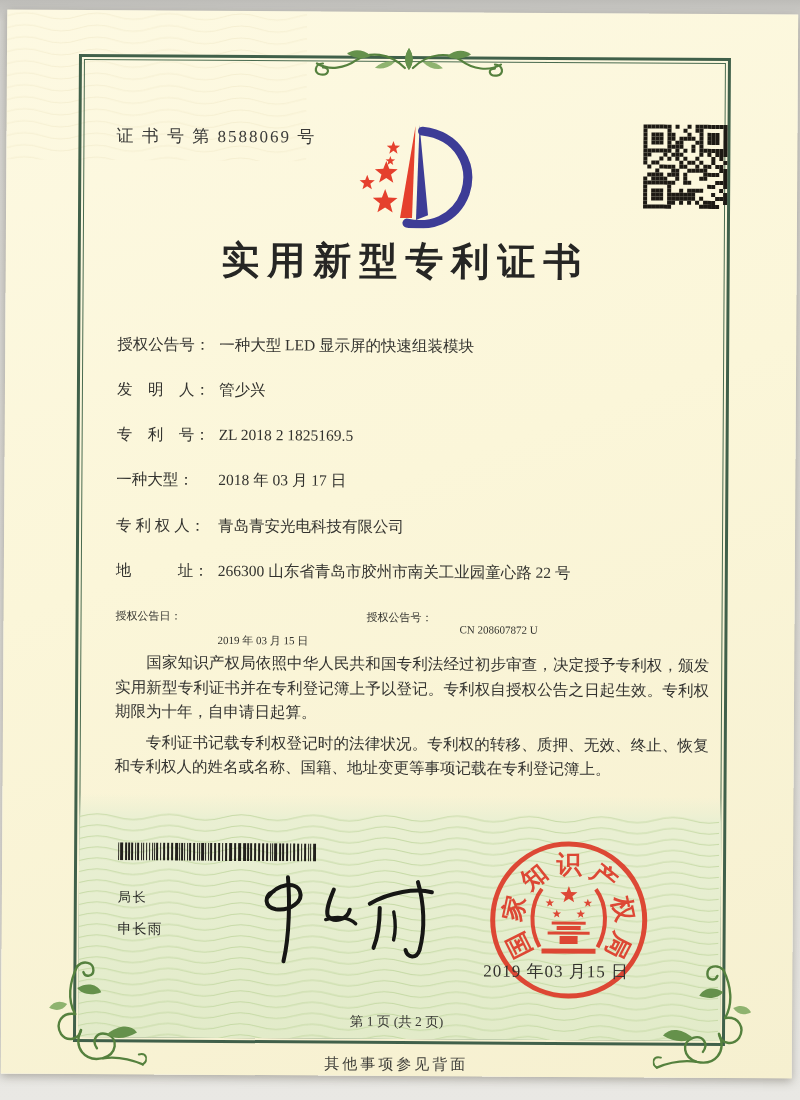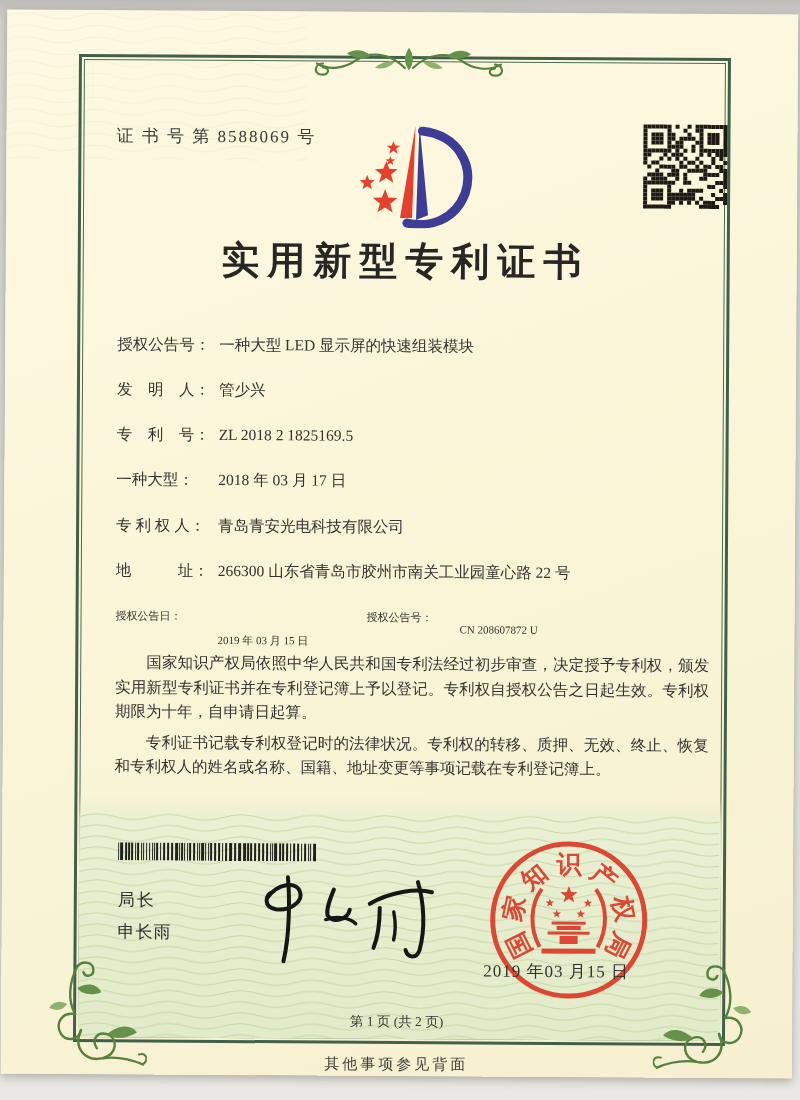--- a/index.html
+++ b/index.html
@@ -46,23 +46,23 @@
   .row7{display:block;position:absolute;}
   .row7 span{position:absolute;top:0;white-space:pre;font-size:11px;color:#33332f;line-height:24px;}
   .row7 .l1{left:0;}
   .row7 .v1{left:102px;margin-top:24px;}
   .row7 .l2{left:251px;}
   .row7 .v2{left:344px;margin-top:12px;}
   .paras{left:112px;top:640px;width:594px;font-size:15.5px;line-height:24.5px;
     color:#333330;text-align:justify;}
   .paras p{margin:0 0 6px 0;text-indent:2em;}
   .sig-role{left:116px;top:878px;font-family:"Liberation Sans","DejaVu Sans",sans-serif;
-    font-size:17px;color:#2b2b29;letter-spacing:2px;}
+    font-size:13px;color:#2b2b29;letter-spacing:2px;}
   .sig-name{left:116px;top:910px;font-family:"Liberation Sans","DejaVu Sans",sans-serif;
-    font-size:17px;color:#2b2b29;letter-spacing:1px;}
+    font-size:14px;color:#2b2b29;letter-spacing:1px;}
   .seal-date{left:482px;top:947px;width:180px;font-size:17px;color:#34332f;
     letter-spacing:1px;z-index:6;}
   .page-info{left:0;right:0;top:1001px;text-align:center;font-size:13.5px;color:#3a3a36;z-index:4;}
   .back-note{left:0;right:0;top:1043px;text-align:center;font-size:15px;
     letter-spacing:3px;color:#3f3f3a;}
   .barcode{left:116px;top:832px;z-index:5;}
   .signature-svg{left:228px;top:854px;z-index:5;}
   .seal-svg{left:478px;top:818px;z-index:5;opacity:.92;}
   .logo-svg{left:335px;top:98px;}
   .qr-svg{left:634px;top:108px;}

